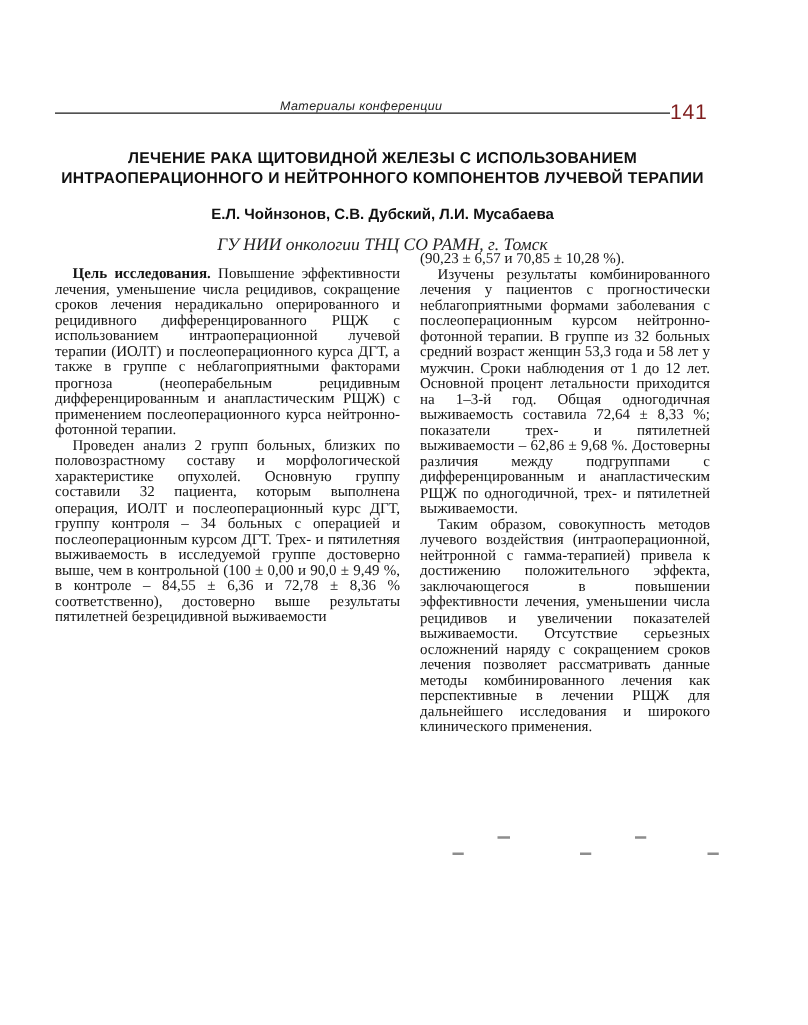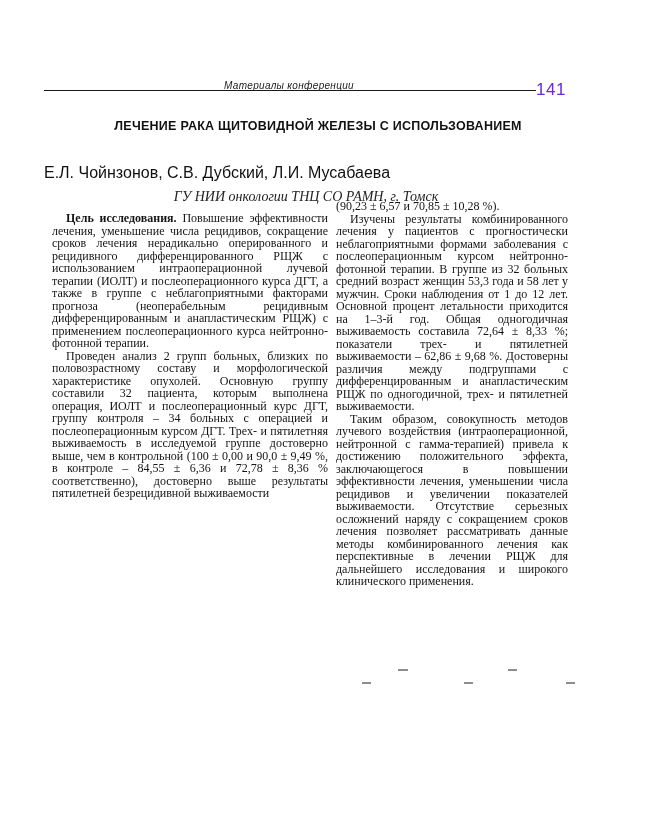--- a/index.html
+++ b/index.html
@@ -27,62 +27,62 @@
     position: absolute;
     left: 44px; top: 90px;
     width: 492px; height: 0;
     border-top: 1.6px solid #1a1a1a;
   }
   .page-number {
     position: absolute;
     left: 536px; top: 80px;
     font-family: "Liberation Sans", sans-serif;
     font-size: 17px;
-    color: #6d28d9;
+    color: #7f1d1d;
     letter-spacing: 0.5px;
   }
   
   .title-block {
     position: absolute;
-    left: 56px; top: 118px; width: 524px;
+    left: 44px; top: 118px; width: 524px;
     text-align: center;
     font-family: "Liberation Sans", sans-serif;
     font-weight: bold;
     font-size: 12.5px;
     line-height: 16px;
     letter-spacing: 0.25px;
     color: #111;
   }
   .authors-line {
     position: absolute;
     left: 44px; top: 164px; width: 524px;
-    text-align: left;
+    text-align: center;
     font-family: "Liberation Sans", sans-serif;
-    font-weight: normal;
-    font-size: 16px;
+    font-weight: bold;
+    font-size: 12px;
     color: #111;
   }
   .affiliation-line {
     position: absolute;
     left: 44px; top: 189px; width: 524px;
     text-align: center;
     font-family: "Liberation Serif", serif;
     font-style: italic;
     font-size: 14px;
     color: #222;
   }
   
   .column {
     position: absolute;
     font-size: 12px;
     line-height: 12.5px;
     text-align: justify;
     color: #141414;
   }
-  .column-left  { left: 44px;  top: 212px; width: 276px; margin-left: 8px; }
+  .column-left  { left: 44px;  top: 212px; width: 276px; }
   .column-right { left: 336px; top: 200px; width: 232px; }
   .para { margin: 0; }
   .para.indent { text-indent: 14px; }
   .para b { font-weight: bold; }
   
   .stray-dash {
     position: absolute;
     height: 2px;
     background: #8d8d8d;
   }
@@ -98,20 +98,21 @@
 <div class="page">
 
   <div class="running-head">Материалы конференции</div>
 
   <div class="header-rule"></div>
 
   <div class="page-number">141</div>
 
   <div class="title-block">
     <div>ЛЕЧЕНИЕ РАКА ЩИТОВИДНОЙ ЖЕЛЕЗЫ С ИСПОЛЬЗОВАНИЕМ</div>
+    <div>ИНТРАОПЕРАЦИОННОГО И НЕЙТРОННОГО КОМПОНЕНТОВ ЛУЧЕВОЙ ТЕРАПИИ</div>
   </div>
 
   <div class="authors-line">Е.Л. Чойнзонов, С.В. Дубский, Л.И. Мусабаева</div>
 
   <div class="affiliation-line">ГУ НИИ онкологии ТНЦ СО РАМН, г. Томск</div>
 
   <div class="column column-left">
     <p class="para indent"><b>Цель исследования.</b><span> Повышение эффективности лечения, уменьшение числа рецидивов, сокращение сроков лечения нерадикально оперированного и рецидивного дифференцированного РЩЖ с использованием интраоперационной лучевой терапии (ИОЛТ) и послеоперационного курса ДГТ, а также в группе с неблагоприятными факторами прогноза (неоперабельным рецидивным дифференцированным и анапластическим РЩЖ) с применением послеоперационного курса нейтронно-фотонной терапии.</span></p>
     <p class="para indent">Проведен анализ 2 групп больных, близких по половозрастному составу и морфологической характеристике опухолей. Основную группу составили 32 пациента, которым выполнена операция, ИОЛТ и послеоперационный курс ДГТ, группу контроля – 34 больных с операцией и послеоперационным курсом ДГТ. Трех- и пятилетняя выживаемость в исследуемой группе достоверно выше, чем в контрольной (100 ± 0,00 и 90,0 ± 9,49 %, в контроле – 84,55 ± 6,36 и 72,78 ± 8,36 % соответственно), достоверно выше результаты пятилетней безрецидивной выживаемости</p>
   </div>

